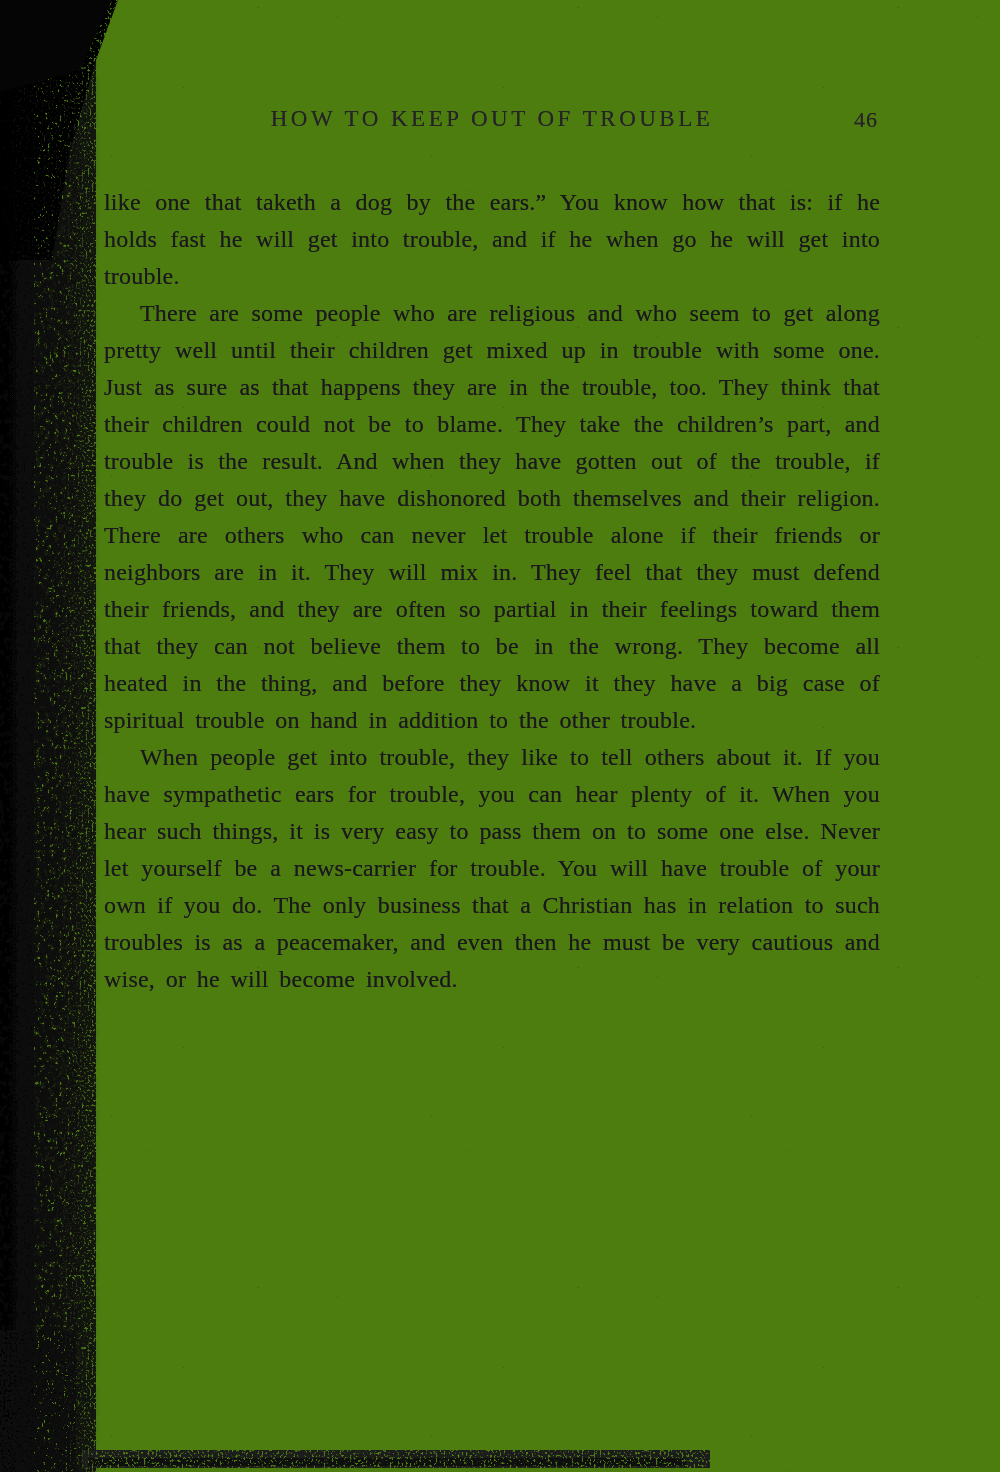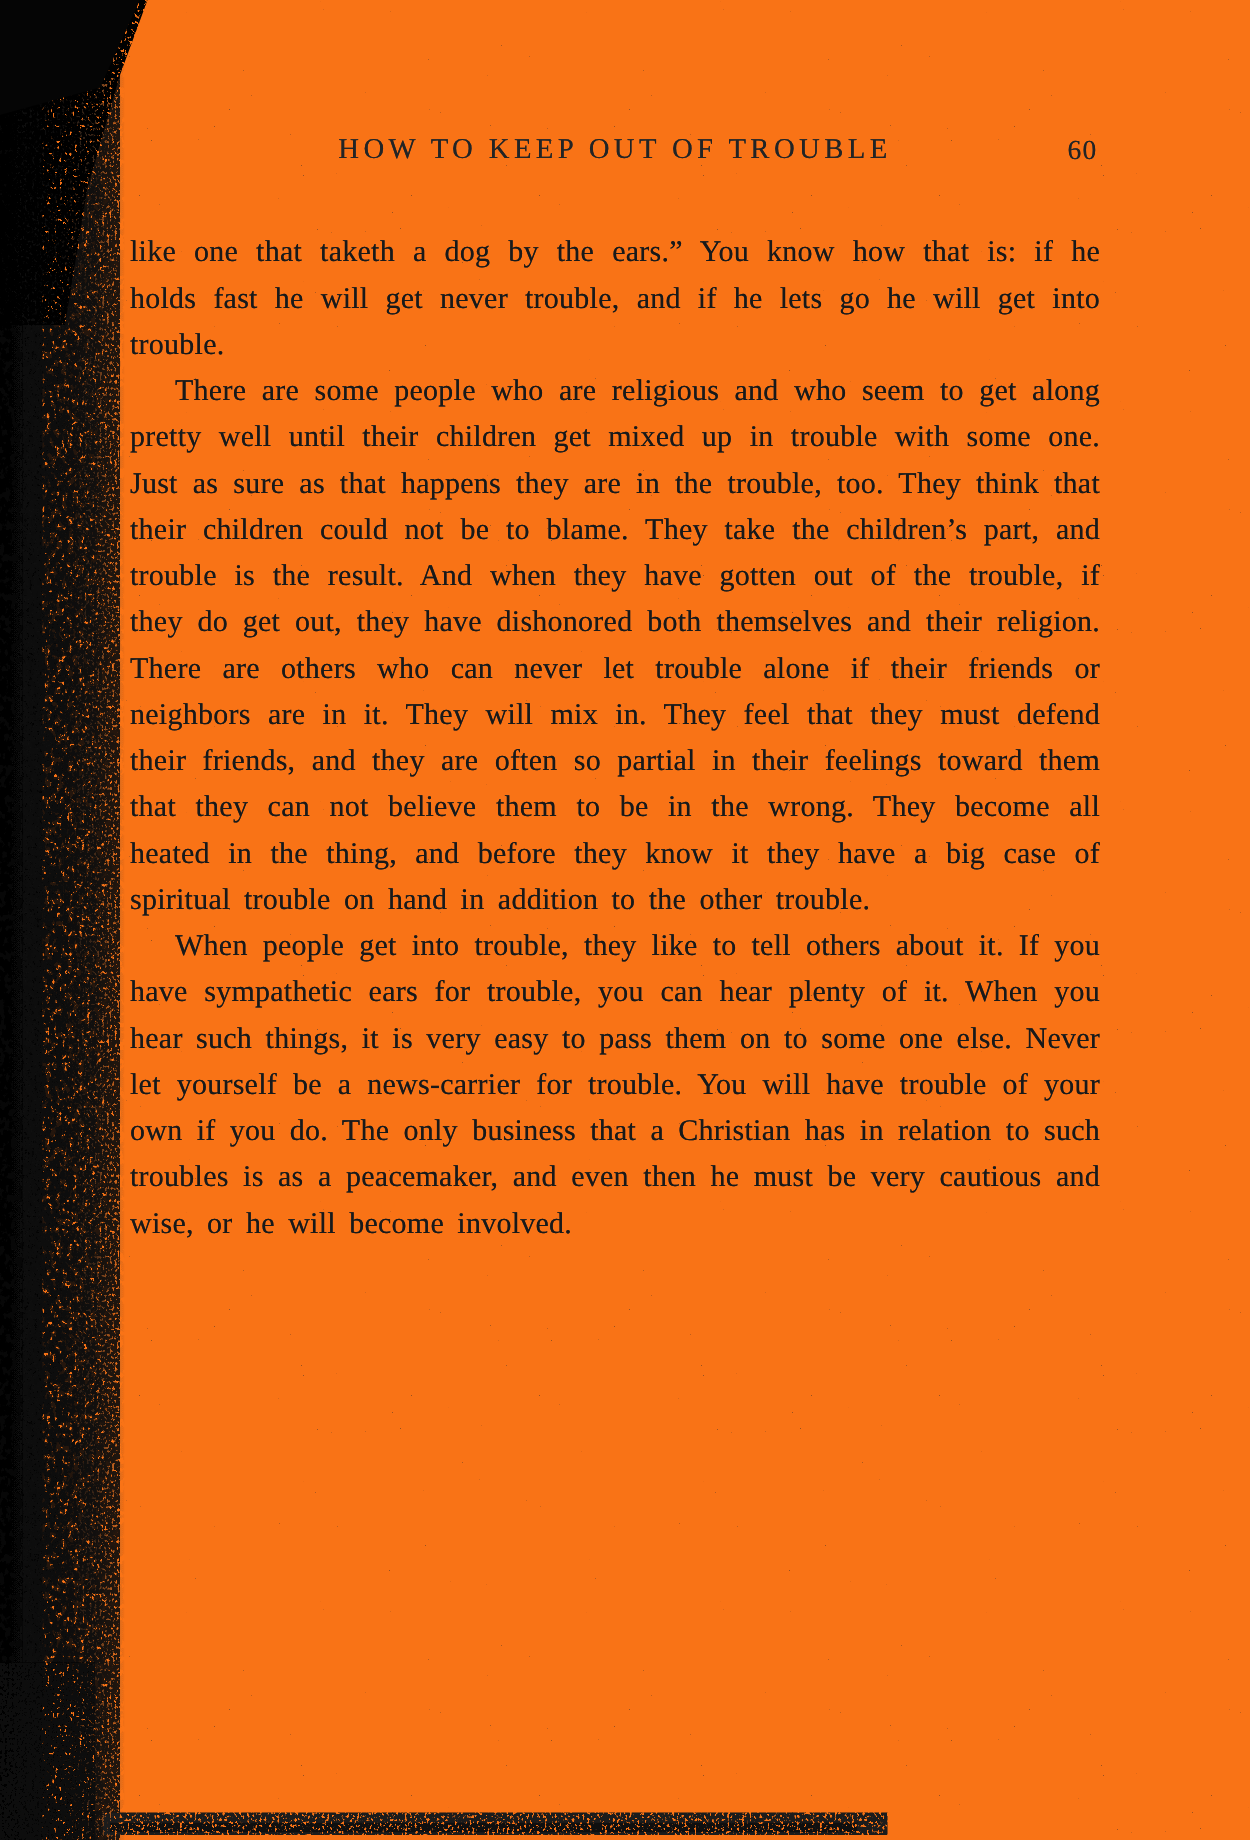--- a/index.html
+++ b/index.html
@@ -4,21 +4,21 @@
 <style>
   html, body {
     margin: 0;
     padding: 0;
     background: #e9e9e9;
   }
   .scan-page {
     position: relative;
     width: 1000px;
     height: 1472px;
-    background: #f97316;
+    background: #4d7c0f;
     overflow: hidden;
     font-family: "Liberation Serif", "DejaVu Serif", serif;
   }
   .scan-artifacts {
     position: absolute;
     left: 0;
     top: 0;
     pointer-events: none;
   }
   .page-content {
@@ -108,23 +108,23 @@
     <rect x="0" y="1330" width="76" height="142" fill="#080808" filter="url(#spk2)"></rect>
 
     <rect x="82" y="1450" width="628" height="18" fill="#1c1c1c" filter="url(#spk2)"></rect>
     <rect x="88" y="1458" width="598" height="8" fill="#101010" opacity="0.85" filter="url(#spk2)"></rect>
   </svg>
 
   <div class="page-content">
 
     <div class="running-header">
       <span class="header-title">HOW TO KEEP OUT OF TROUBLE</span>
-      <span class="page-number">60</span>
+      <span class="page-number">46</span>
     </div>
 
     <div class="body-text">
-      <p class="continuation">like one that taketh a dog by the ears.” You know how that is: if he holds fast he will get never trouble, and if he lets go he will get into trouble.</p>
+      <p class="continuation">like one that taketh a dog by the ears.” You know how that is: if he holds fast he will get into trouble, and if he when go he will get into trouble.</p>
       <p>There are some people who are religious and who seem to get along pretty well until their children get mixed up in trouble with some one. Just as sure as that happens they are in the trouble, too. They think that their children could not be to blame. They take the children’s part, and trouble is the result. And when they have gotten out of the trouble, if they do get out, they have dishonored both themselves and their religion. There are others who can never let trouble alone if their friends or neighbors are in it. They will mix in. They feel that they must defend their friends, and they are often so partial in their feelings toward them that they can not believe them to be in the wrong. They become all heated in the thing, and before they know it they have a big case of spiritual trouble on hand in addition to the other trouble.</p>
       <p>When people get into trouble, they like to tell others about it. If you have sympathetic ears for trouble, you can hear plenty of it. When you hear such things, it is very easy to pass them on to some one else. Never let yourself be a news-carrier for trouble. You will have trouble of your own if you do. The only business that a Christian has in relation to such troubles is as a peacemaker, and even then he must be very cautious and wise, or he will become involved.</p>
     </div>
 
   </div>
 </div>
 
 </body></html>

